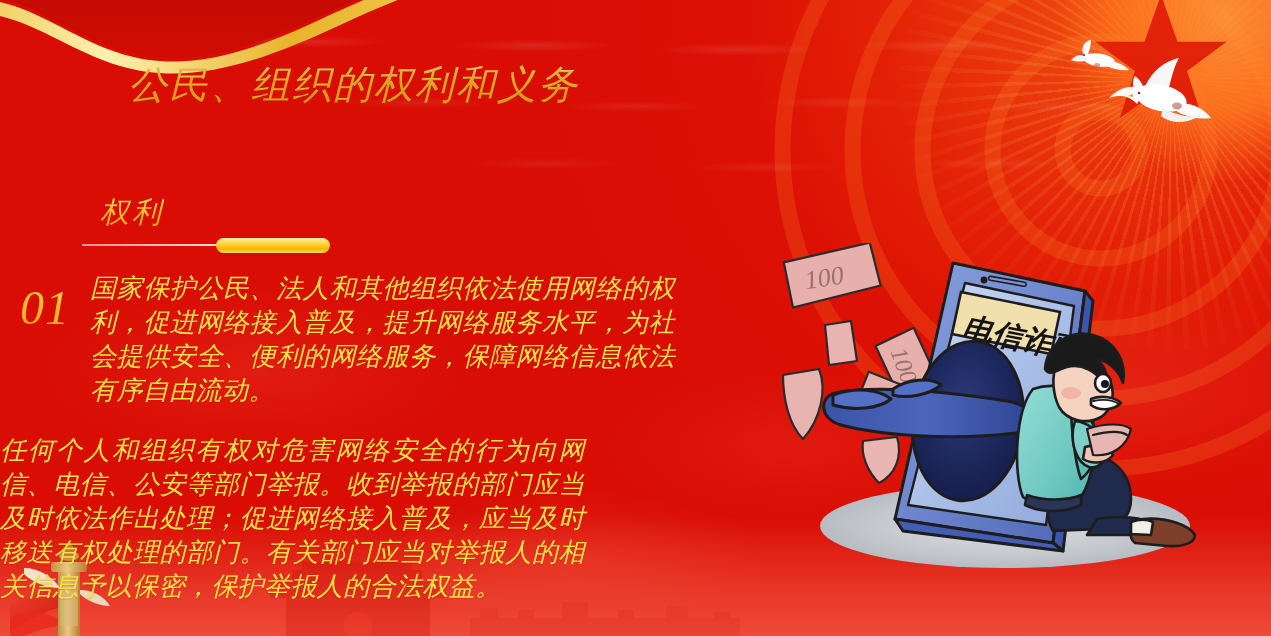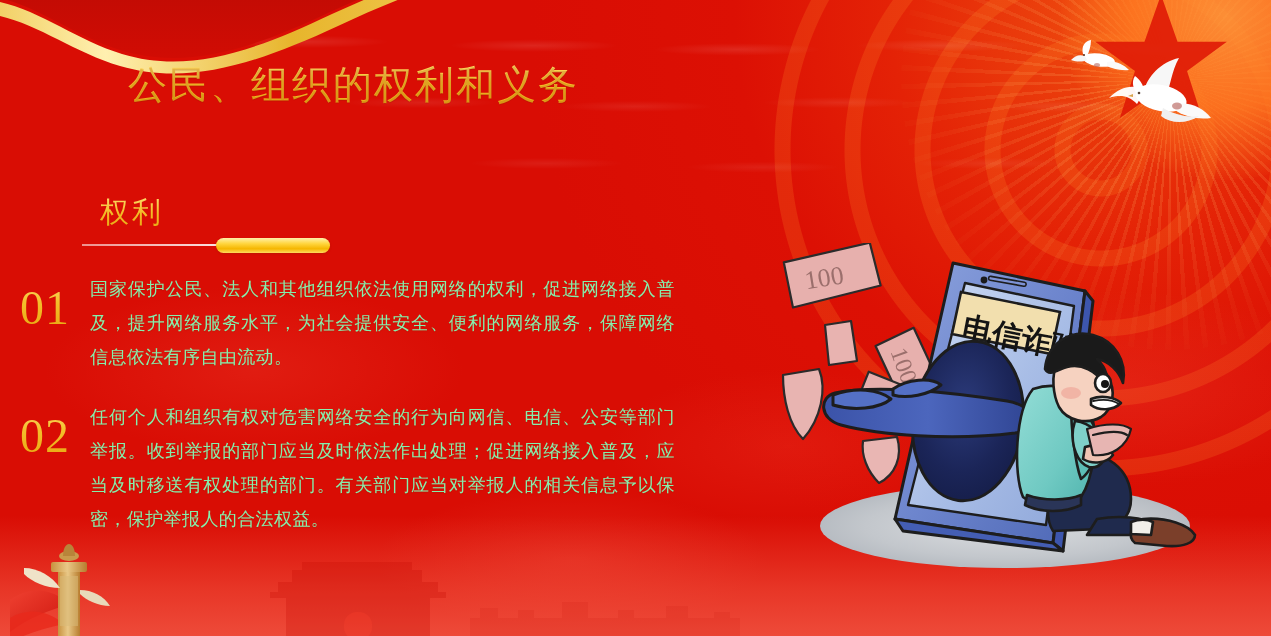--- a/index.html
+++ b/index.html
@@ -7,20 +7,21 @@
   body {
     font-family: "Liberation Serif", "DejaVu Serif", serif;
     background:#d90d04;
   }
 
   #slide {
     position:relative;
     width:1271px; height:636px;
     overflow:hidden;
     background:#d90d04;
+    font-style:italic;
   }
 
   
   .bg-base{
     position:absolute; inset:0;
     background:
       radial-gradient(circle at 88% 2%, #f0500f 0%, #ea3a0b 8%, #e42206 18%, #dc1004 30%, #d90d04 46%),
       linear-gradient(180deg,#d90d04 0%,#d6120a 62%,#e13a27 88%, #e8503c 100%);
   }
   
@@ -146,23 +147,23 @@
     font-size:48px; line-height:1;
     padding-top:12px;
     color:#f6c431;
     background:linear-gradient(180deg,#ffe485 0%,#f4bf2b 50%,#e8a710 100%);
     -webkit-background-clip:text; background-clip:text;
     -webkit-text-fill-color:transparent;
     letter-spacing:1px;
   }
   .item-text{
     flex:1; max-width:585px;
-    font-size:18px;
+    font-size:26px;
     line-height:34px;
-    color:#86efac;
+    color:#fde047;
     text-align:justify;
     text-justify:inter-character;
     letter-spacing:.4px;
     text-shadow:0 1px 1px rgba(120,30,0,.20);
   }
 
   
   .illus{ position:absolute; left:775px; top:243px; width:470px; height:330px; }
 </style>
 </head>
@@ -285,21 +286,20 @@
   </div>
 
   <div class="items">
 
     <div class="item">
       <div class="item-num">01</div>
       <div class="item-text">国家保护公民、法人和其他组织依法使用网络的权利，促进网络接入普及，提升网络服务水平，为社会提供安全、便利的网络服务，保障网络信息依法有序自由流动。</div>
     </div>
 
     <div class="item">
-      <div class="item-num">02</div>
       <div class="item-text">任何个人和组织有权对危害网络安全的行为向网信、电信、公安等部门举报。收到举报的部门应当及时依法作出处理；促进网络接入普及，应当及时移送有权处理的部门。有关部门应当对举报人的相关信息予以保密，保护举报人的合法权益。</div>
     </div>
 
   </div>
 
   <svg class="illus" viewBox="0 0 470 330">
     <defs>
       <linearGradient id="phoneBody" x1="0" y1="0" x2="1" y2="1">
         <stop offset="0%" stop-color="#8ea4de"></stop>
         <stop offset="50%" stop-color="#6d85cd"></stop>

